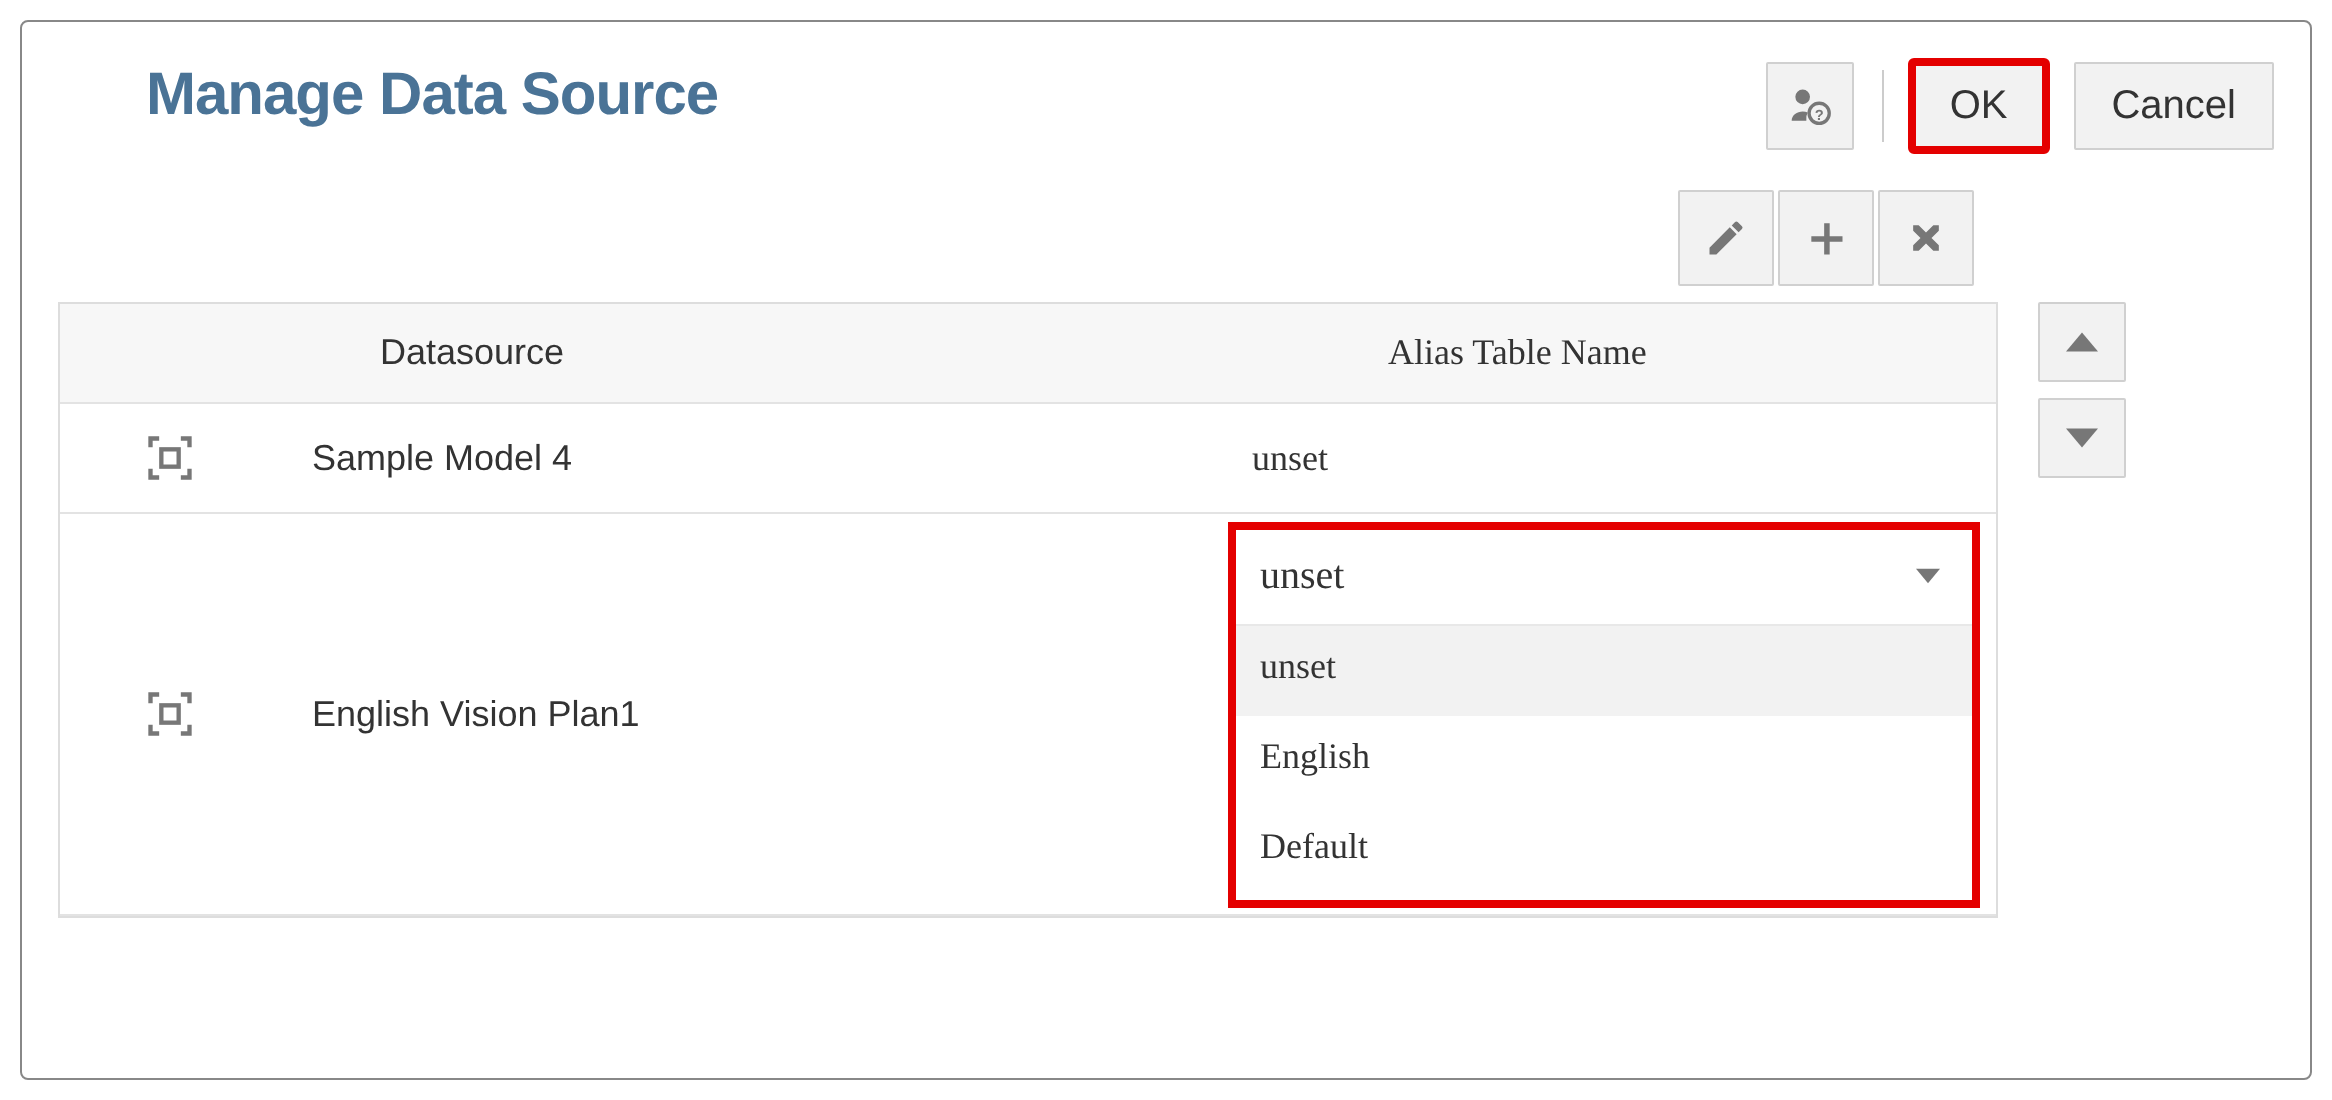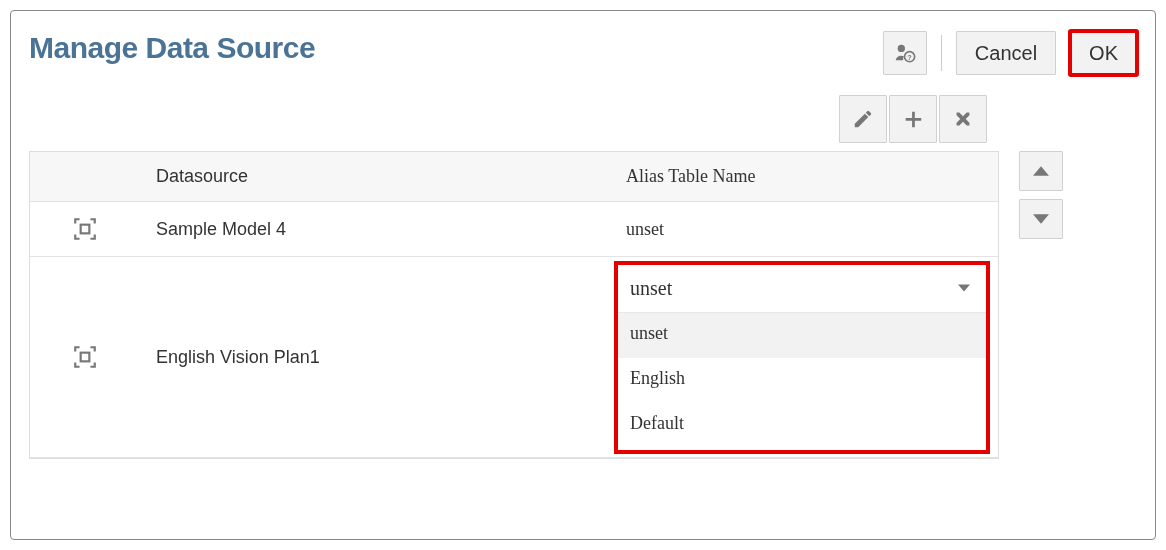--- a/index.html
+++ b/index.html
@@ -14,20 +14,21 @@
       padding: 20px 18px 40px 18px;
       width: 1146px;
       height: 530px;
       position: relative;
     }
     .header-row {
       display: flex;
       justify-content: space-between;
       align-items: flex-start;
       margin-bottom: 20px;
+      margin-left: 44px;
     }
     .title {
       color: #4a7396;
       font-size: 30px;
       font-weight: 700;
       letter-spacing: -0.5px;
     }
     .top-buttons { display: flex; gap: 14px; align-items: stretch; }
     .sep-v { width: 1px; background: #ccc; margin: 4px 0; }
     .btn {
@@ -59,21 +60,21 @@
     .table-area {
       display: flex;
       align-items: flex-start;
       gap: 20px;
     }
     .table {
       flex: 0 0 970px;
       border: 1px solid #ddd;
     }
     .tr { display: flex; border-bottom: 1px solid #e3e3e3; }
-    .th { background: #f7f7f7; font-size: 18px; color: #333; }
+    .th { background: #f7f7f7; font-size: 18px; color: #333; gap: 34px; }
     .cell { padding: 14px 16px; font-size: 18px; color: #333; display: flex; align-items: center; }
     .col-icon { flex: 0 0 110px; justify-content: center; }
     .col-ds { flex: 0 0 470px; }
     .col-alias { flex: 1; position: relative; font-family: Liberation Serif, serif; }
     .row-icon {
       width: 26px; height: 26px; position: relative;
     }
     .row-icon svg { width: 26px; height: 26px; }
     .select-cell { padding: 0; }
     .select-caret { color: #888; font-size: 12px; }
@@ -109,22 +110,22 @@
     <div class="title">Manage Data Source</div>
     <div class="top-buttons">
       <button class="btn iconbtn" aria-label="help">
         <svg viewBox="0 0 24 24" width="22" height="22">
           <path fill="#777" d="M8 3a4 4 0 1 1 0 8 4 4 0 0 1 0-8zM2 20c0-3 3-5 6-5 1 0 2 .2 2.8.6A6 6 0 0 0 10 20H2z"></path>
           <circle cx="17" cy="16" r="5.5" fill="none" stroke="#777" stroke-width="1.8"></circle>
           <text x="17" y="19.5" text-anchor="middle" font-size="8" fill="#777" font-weight="bold">?</text>
         </svg>
       </button>
       <div class="sep-v"></div>
+      <button class="btn ok-highlight">OK</button>
       <button class="btn">Cancel</button>
-      <button class="btn ok-highlight">OK</button>
     </div>
   </div>
 
   <div class="table-actions">
     <button class="btn iconbtn" aria-label="edit">
       <svg viewBox="0 0 24 24" width="22" height="22">
         <path class="pencil-icon" d="M3 17.25V21h3.75L17.8 9.94l-3.75-3.75L3 17.25zM20.7 7.04a1 1 0 0 0 0-1.41l-2.34-2.34a1 1 0 0 0-1.41 0l-1.83 1.83 3.75 3.75 1.83-1.83z"></path>
       </svg>
     </button>
     <button class="btn iconbtn" aria-label="add">

